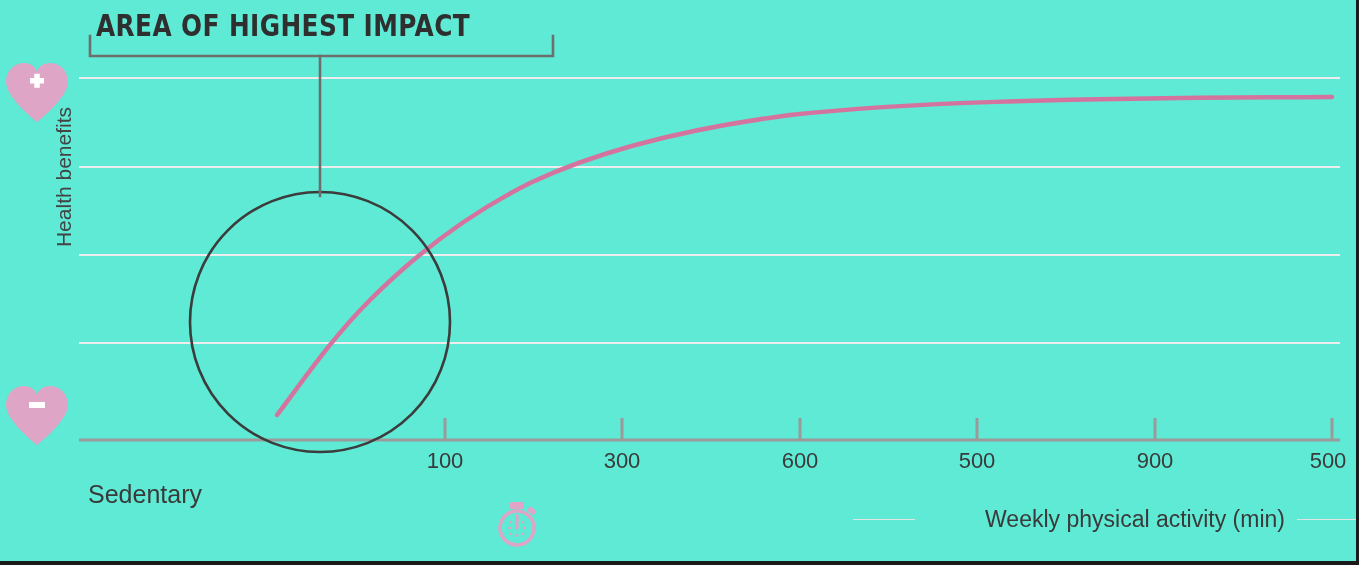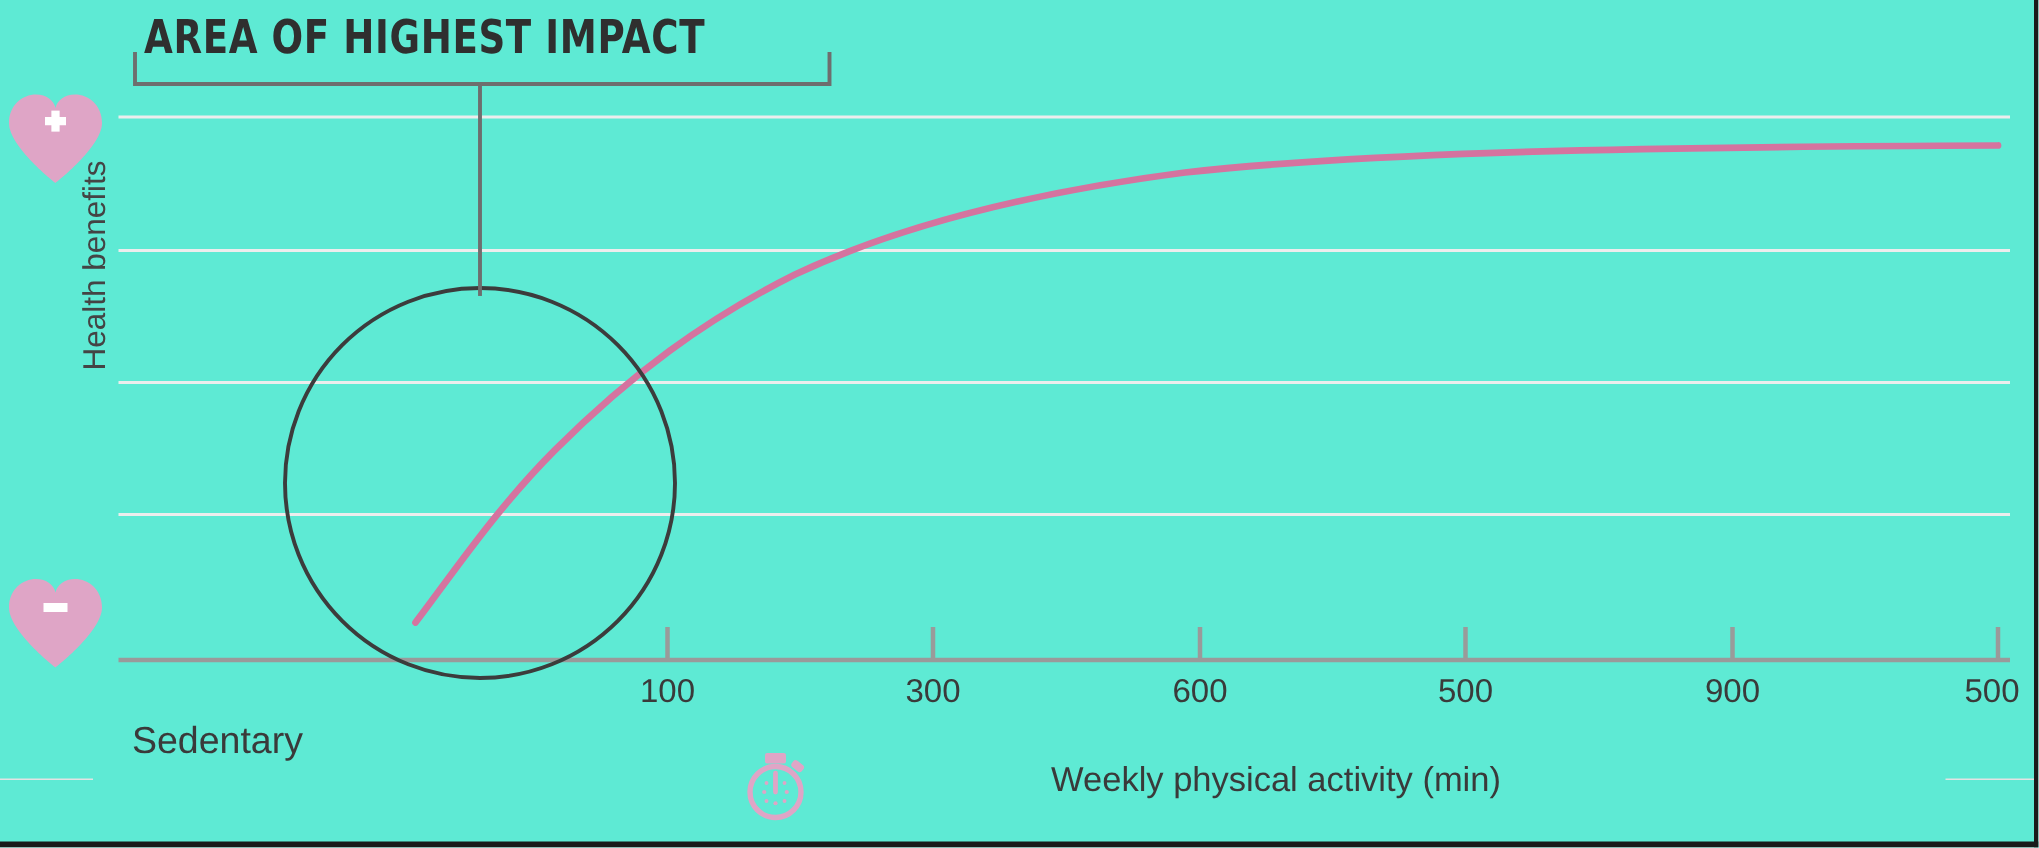--- a/index.html
+++ b/index.html
@@ -66,21 +66,21 @@
     margin-top: 32px;
   }
 
   
   #x-axis-caption {
     left: 0;
     top: 506px;
     width: 1359px;
     display: flex;
     align-items: center;
-    justify-content: space-between;
+    justify-content: flex-end;
     gap: 12px;
   }
   #x-axis-caption .rule {
     height: 1px;
     background: #e3e3e3;
     width: 62px;
   }
   #x-axis-caption .cap-text {
     font-size: 23px;
     color: #3a3a3a;

